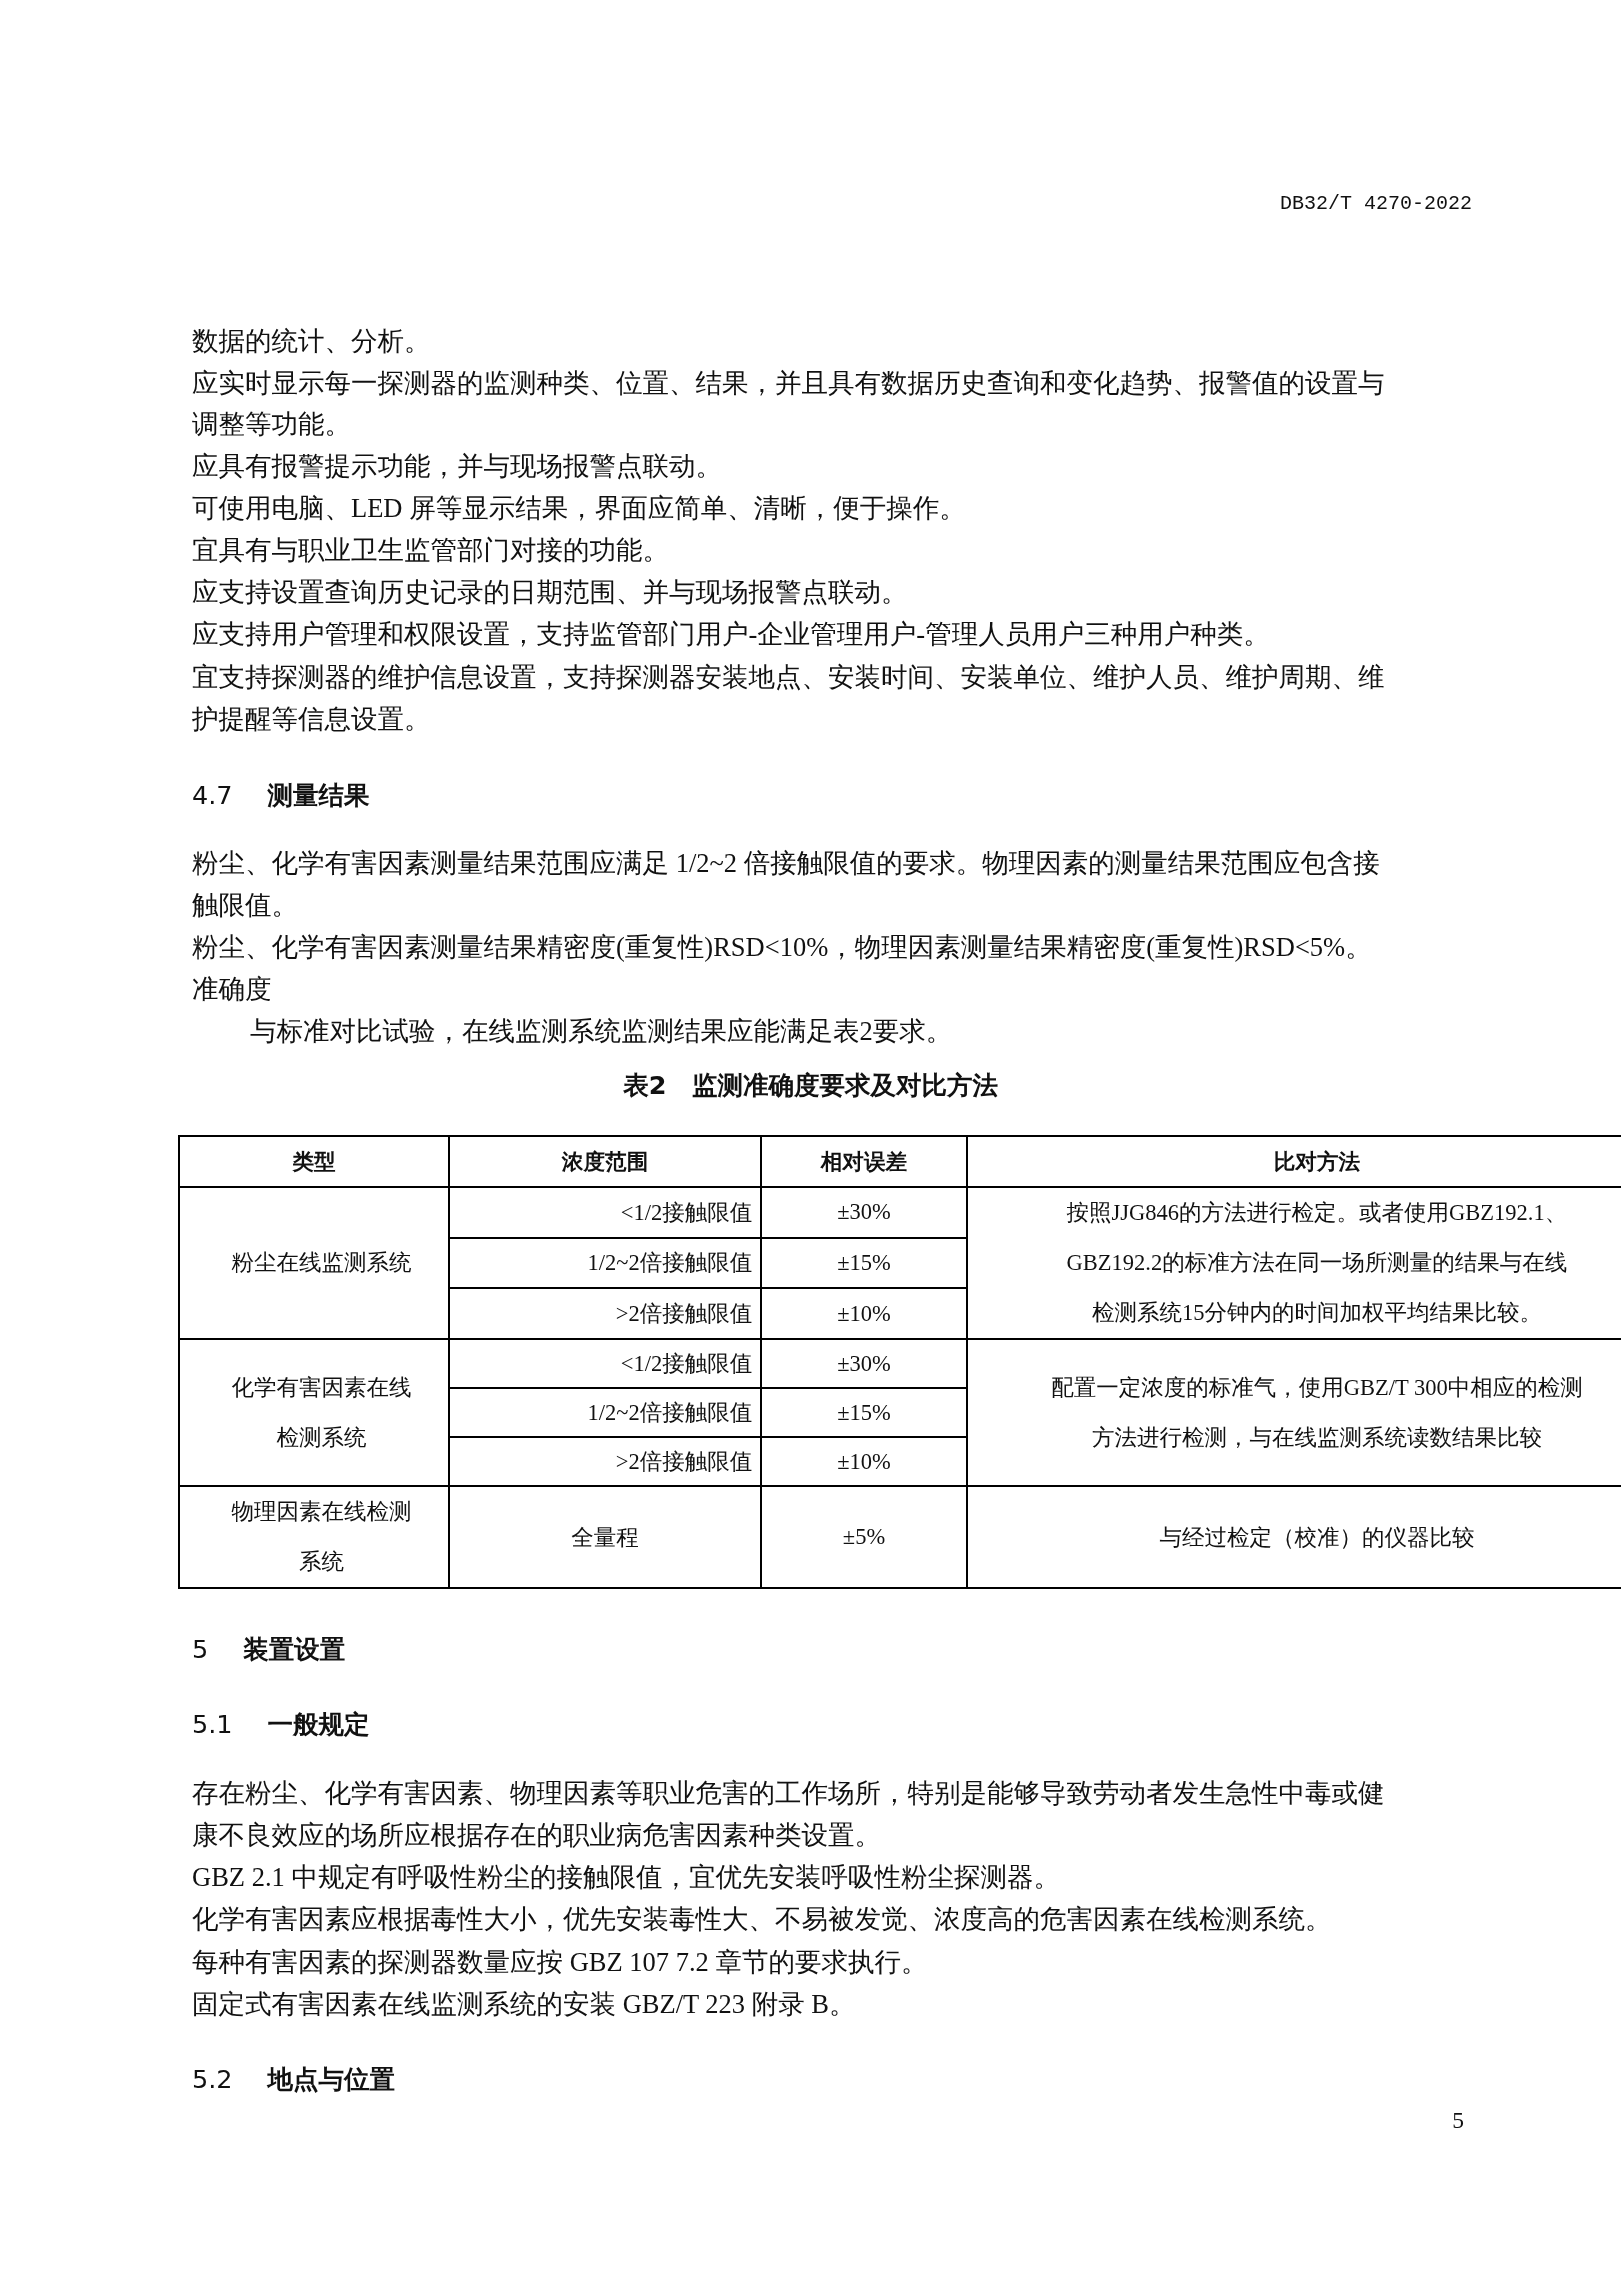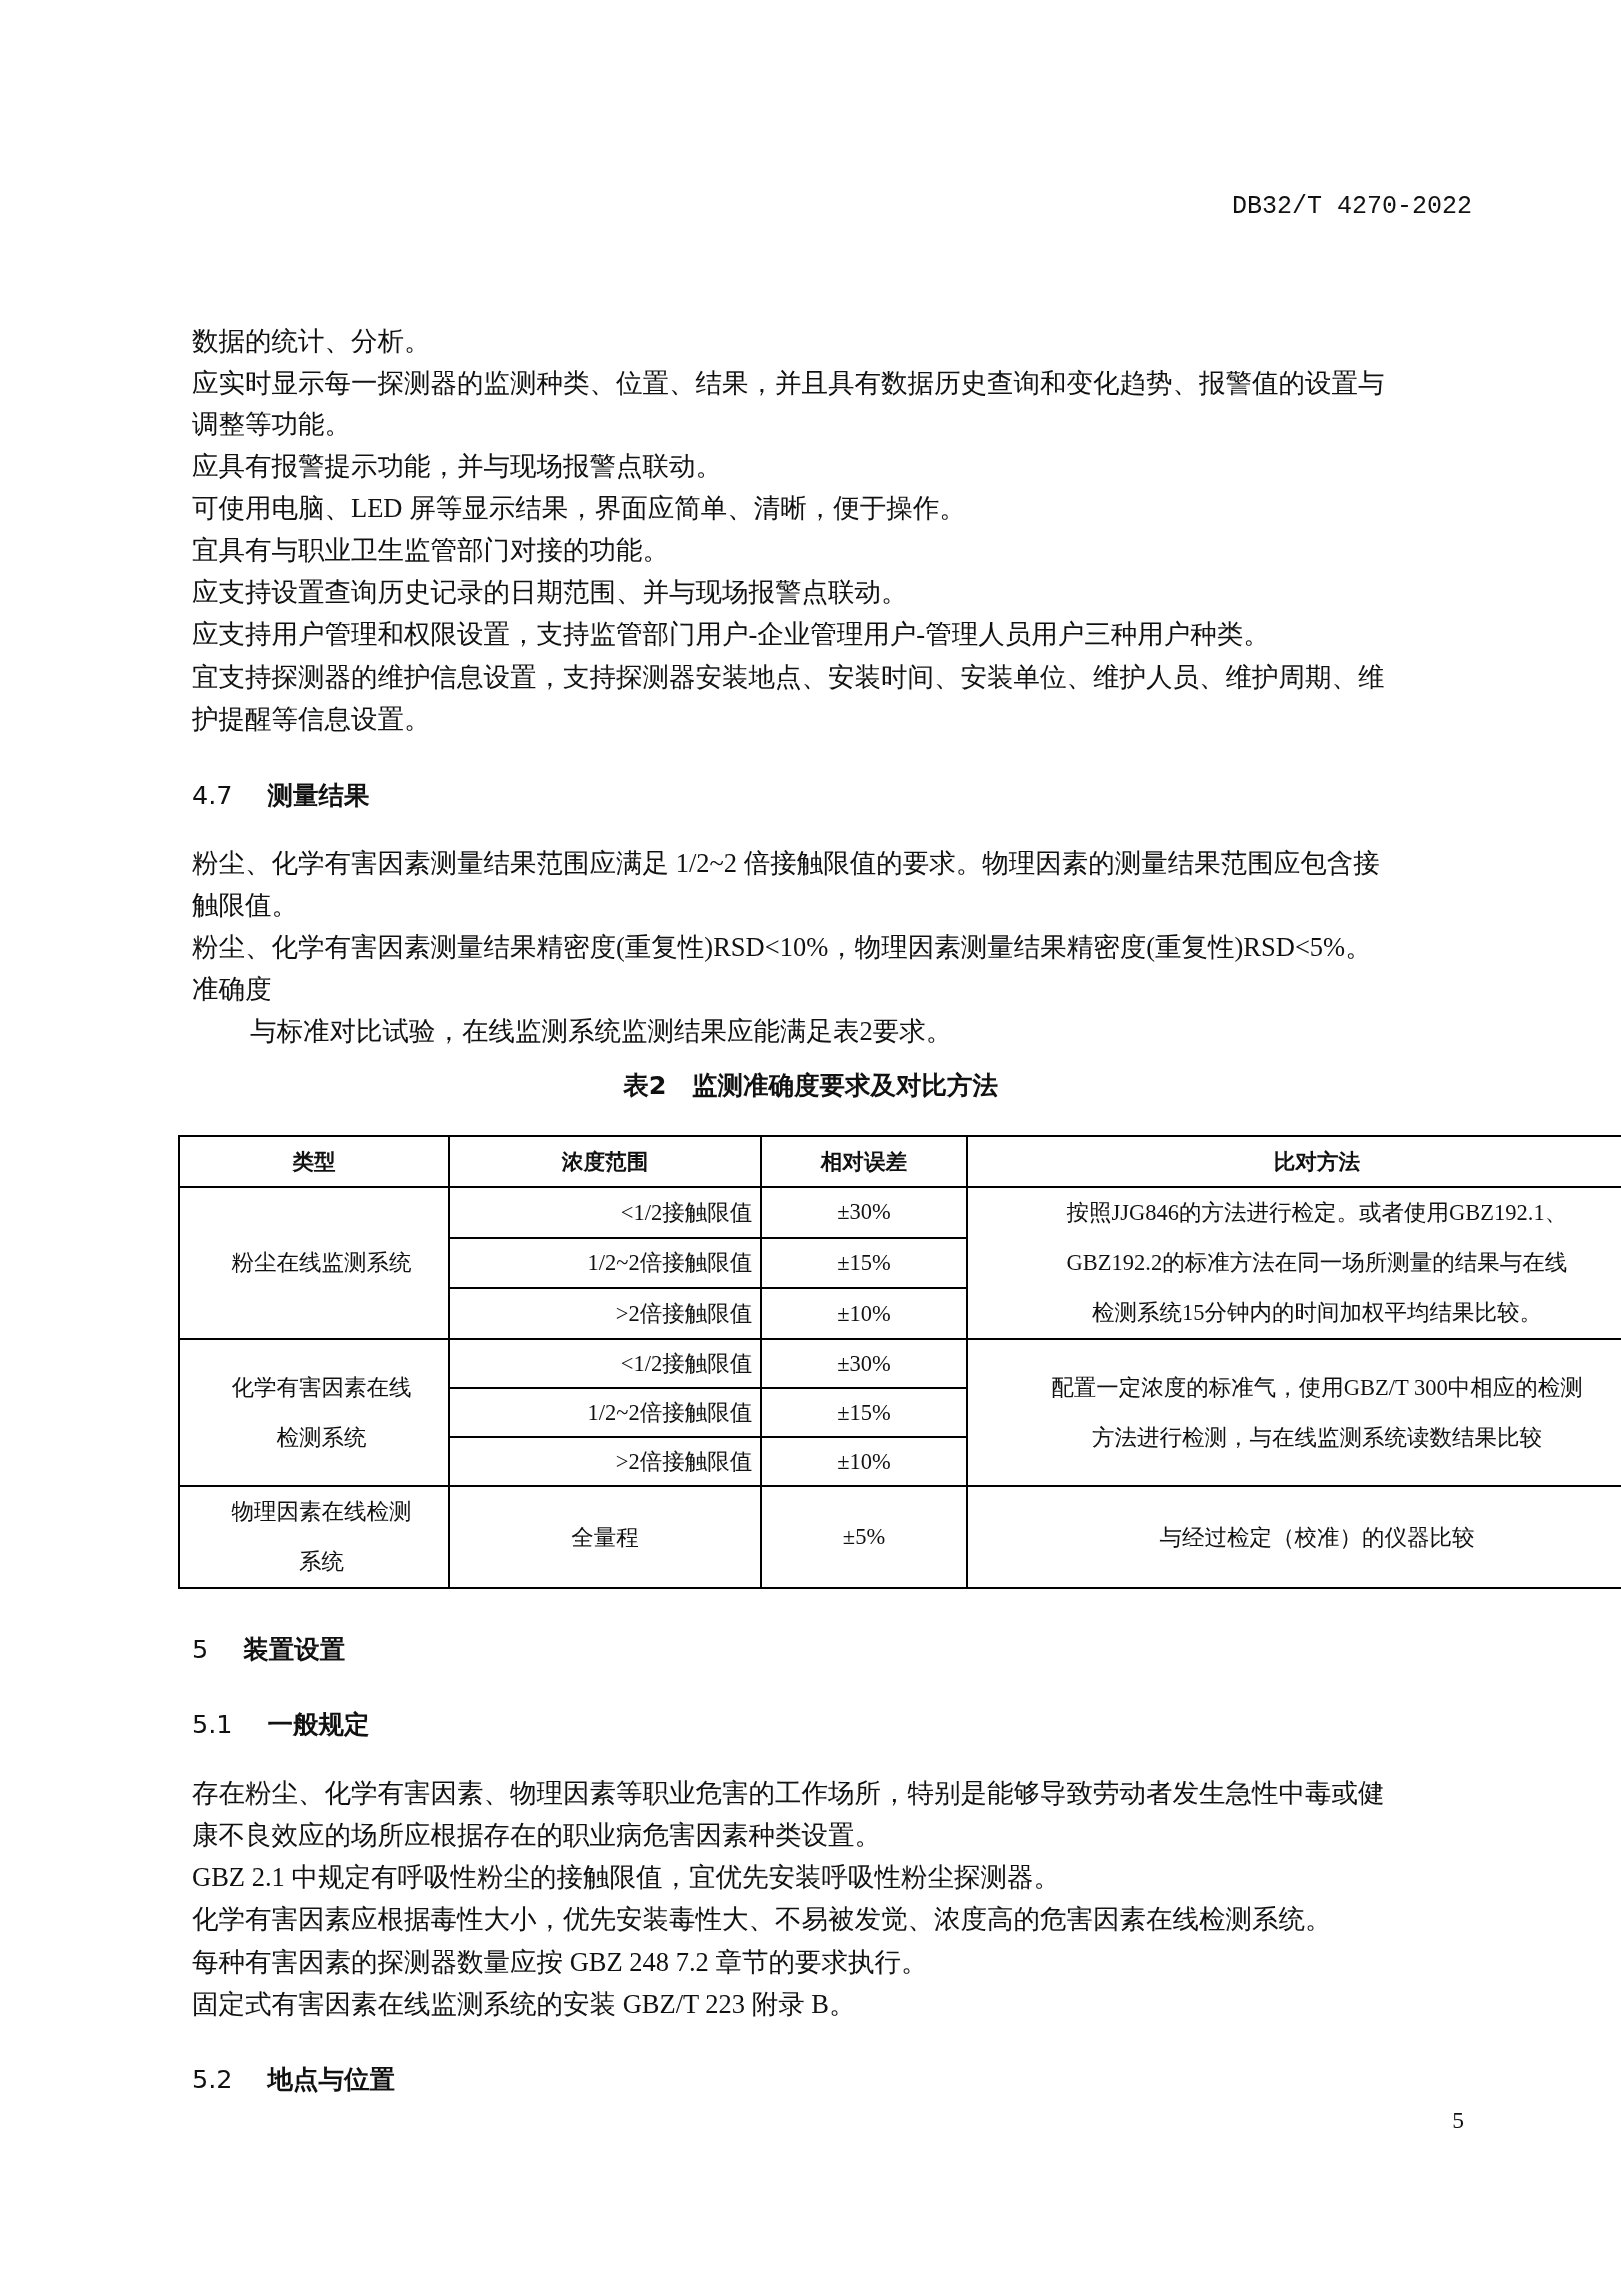--- a/index.html
+++ b/index.html
@@ -1,19 +1,19 @@
 <!DOCTYPE html>
 <html><head>
 <meta charset="utf-8">
 <style>
   html, body { margin: 0; padding: 0; background: #ffffff; }
   body { width: 1621px; height: 2293px; position: relative; overflow: hidden;
          font-family: "Liberation Serif", "DejaVu Serif", serif; color: #111; }
   .header-code { position: absolute; top: 192px; right: 149px; font-family: "Liberation Mono", "DejaVu Sans Mono", monospace;
-                 font-size: 25px; letter-spacing: 0px; }
+                 font-size: 20px; letter-spacing: 0px; }
   .p { position: absolute; left: 192px; font-size: 26.5px; line-height: 33px; white-space: nowrap; }
   .p.indent { left: 250px; }
   .h { position: absolute; left: 192px; font-family: "DejaVu Sans", "Liberation Sans", sans-serif; font-size: 25.5px; font-weight: bold; }
   .h .num { display: inline-block; margin-right: 35px; font-weight: normal; }
   .caption { position: absolute; top: 1068px; left: 0; width: 1621px; text-align: center;
              font-family: "DejaVu Sans", "Liberation Sans", sans-serif; font-size: 25.5px; font-weight: bold; }
   .caption .num { margin-right: 25.5px; }
   table.t2 { position: absolute; left: 178px; top: 1135px; width: 1490px; border-collapse: collapse;
              font-family: "Liberation Serif", "DejaVu Serif", serif; font-size: 22.5px; }
   table.t2 th, table.t2 td { border: 2.5px solid #000; text-align: center; vertical-align: middle; padding: 0 7.8px; }
@@ -123,21 +123,21 @@
 <div class="h" style="top:1632px">
   <span class="num">5</span><span>装置设置</span>
 </div>
 <div class="h" style="top:1707px">
   <span class="num">5.1</span><span>一般规定</span>
 </div>
 <div class="p" style="top:1777px">存在粉尘、化学有害因素、物理因素等职业危害的工作场所，特别是能够导致劳动者发生急性中毒或健</div>
 <div class="p" style="top:1819px">康不良效应的场所应根据存在的职业病危害因素种类设置。</div>
 <div class="p" style="top:1861px">GBZ 2.1  中规定有呼吸性粉尘的接触限值，宜优先安装呼吸性粉尘探测器。</div>
 <div class="p" style="top:1903px">化学有害因素应根据毒性大小，优先安装毒性大、不易被发觉、浓度高的危害因素在线检测系统。</div>
-<div class="p" style="top:1946px">每种有害因素的探测器数量应按 GBZ 248 7.2 章节的要求执行。</div>
+<div class="p" style="top:1946px">每种有害因素的探测器数量应按 GBZ 107 7.2 章节的要求执行。</div>
 <div class="p" style="top:1988px">固定式有害因素在线监测系统的安装 GBZ/T 223  附录 B。</div>
 
 <div class="h" style="top:2062px">
   <span class="num">5.2</span><span>地点与位置</span>
 </div>
 
 <div class="page-num">5</div>
 
 
 </body></html>

